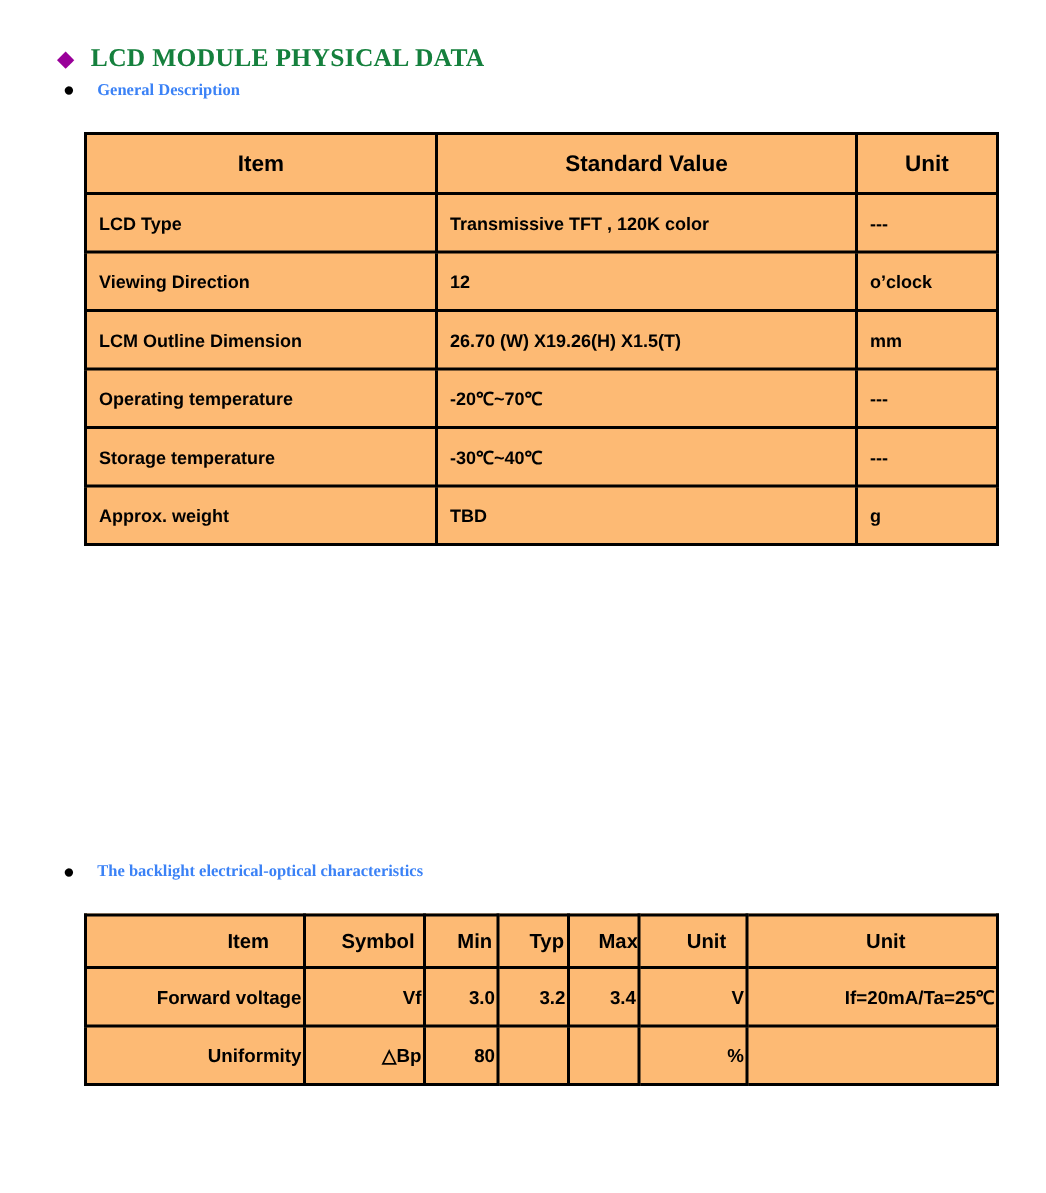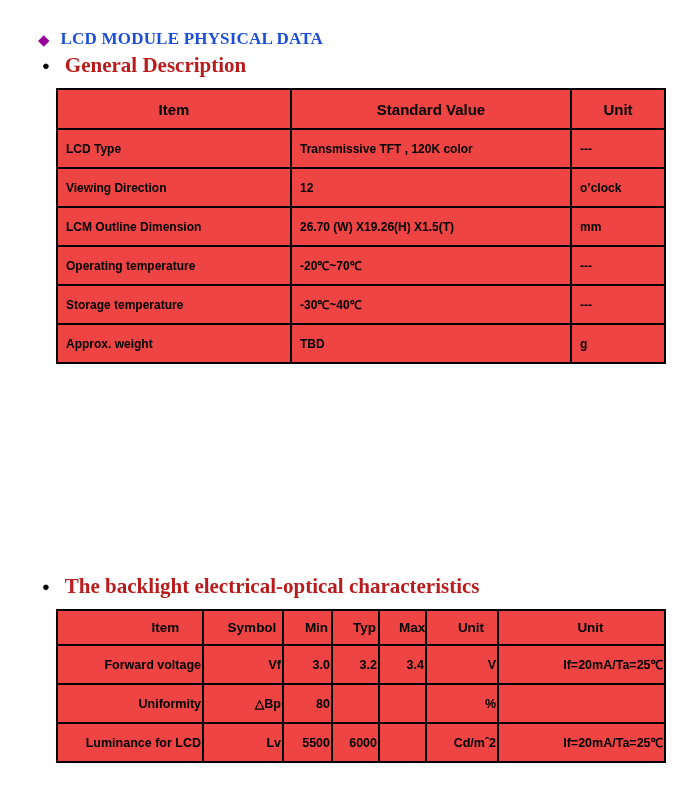--- a/index.html
+++ b/index.html
@@ -14,36 +14,36 @@
   
   .title-line {
     position:absolute; left:38px; top:29px;
     display:flex; align-items:center; gap:11px;
   }
   .diamond { color:#990099; font-size:15px; line-height:1; }
   .page-title {
     margin:0;
     font-family:"Liberation Serif", serif;
     font-weight:bold; font-size:17px; letter-spacing:0.2px;
-    color:#1d4ed8;
+    color:#15803d;
   }
   .sec-heading {
     position:absolute;
     display:flex; align-items:center; gap:15px;
   }
   .sec-heading.sec1 { left:42px; top:53px; }
   .sec-heading.sec2 { left:42px; top:574px; }
   .round-bullet { color:#000; font-size:13px; line-height:1; }
   .sec-title {
     margin:0;
     font-family:"Liberation Serif", serif;
-    font-weight:bold; font-size:21px; color:#b91c1c;
+    font-weight:bold; font-size:11px; color:#3b82f6;
   }
   
-  table { position:absolute; border-collapse:collapse; background:#ef4444; table-layout:fixed; }
+  table { position:absolute; border-collapse:collapse; background:#fdba74; table-layout:fixed; }
   td, th { border:2px solid #000; overflow:hidden; white-space:nowrap; }
   #table1 { left:56px; top:88px; width:608px; }
   #table1 th {
     height:36px; font-size:15px; font-weight:bold; text-align:center; vertical-align:middle;
   }
   #table1 td {
     height:35px; font-size:12px; font-weight:bold;
     text-align:left; vertical-align:middle; padding-left:8px;
   }
   #table2 { left:56px; top:609px; width:608px; }
@@ -156,25 +156,16 @@
       </tr>
       <tr>
         <td>Uniformity</td>
         <td>△Bp</td>
         <td>80</td>
         <td></td>
         <td></td>
         <td>%</td>
         <td></td>
       </tr>
-      <tr>
-        <td>Luminance for LCD</td>
-        <td>Lv</td>
-        <td>5500</td>
-        <td>6000</td>
-        <td></td>
-        <td>Cd/mˆ2</td>
-        <td>If=20mA/Ta=25℃</td>
-      </tr>
     </tbody>
   </table>
 
 </div>
 
 </body></html>

